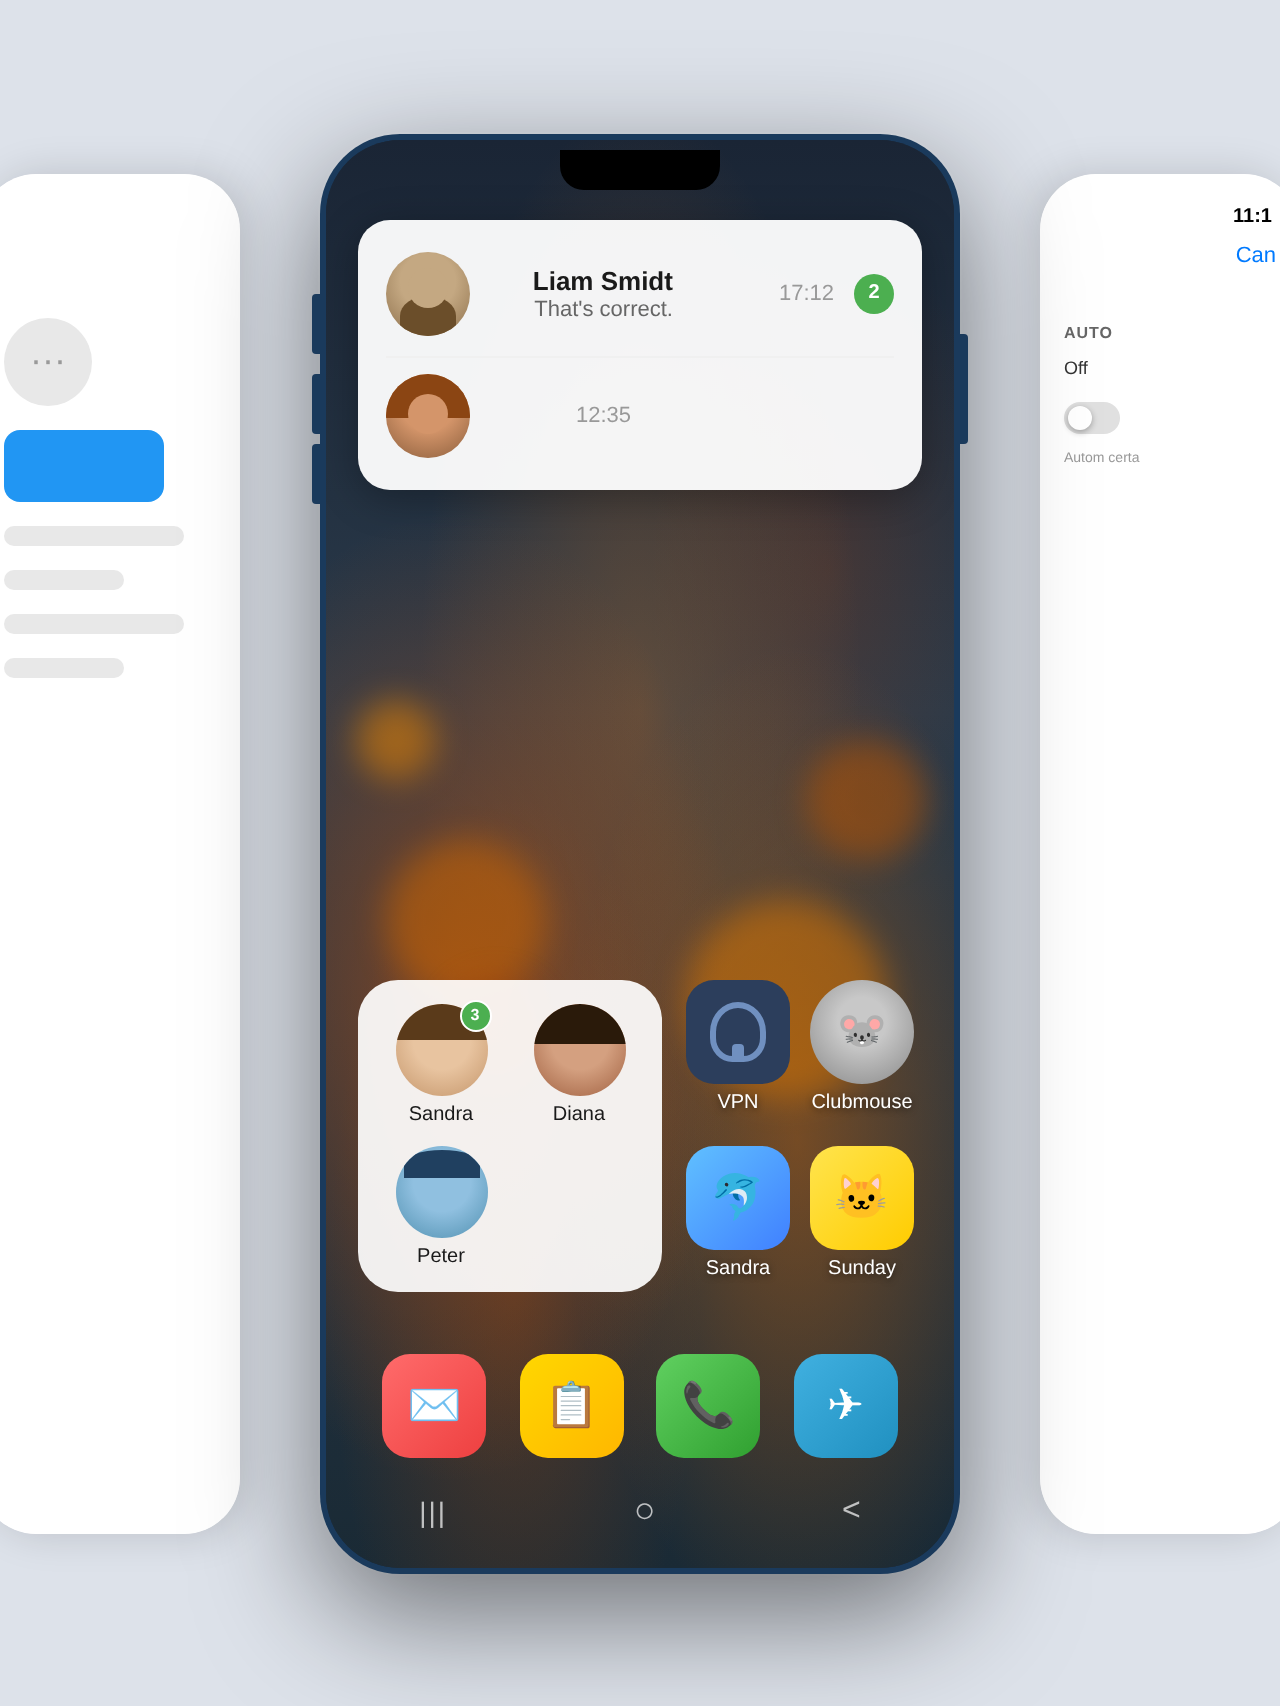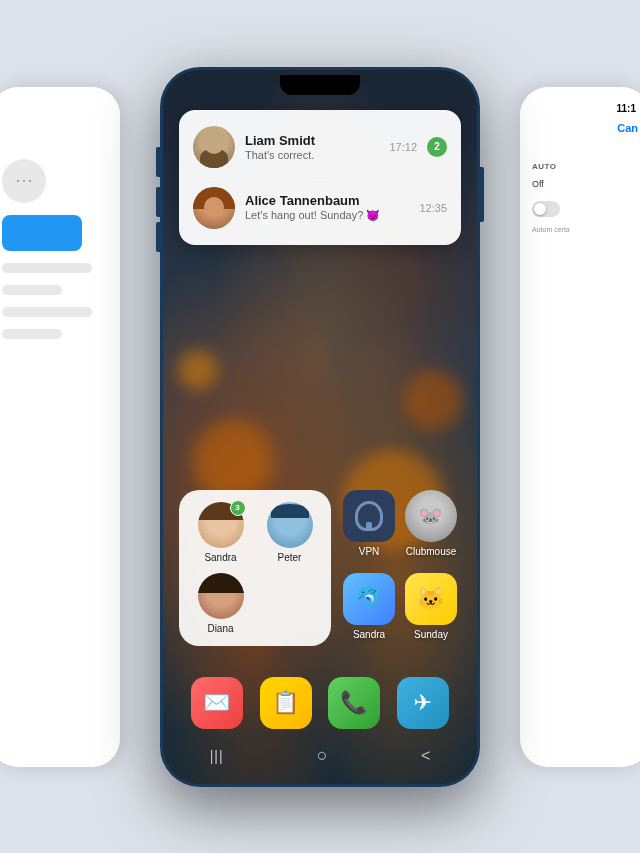--- a/index.html
+++ b/index.html
@@ -105,21 +105,21 @@
       gap: 8px;
     }
     .right-header {
       display: flex;
       justify-content: flex-end;
       padding-right: 4px;
     }
     .right-cancel-btn {
       color: #007AFF;
       font-size: 11px;
-      font-weight: 700;
+      font-weight: 400;
       padding-left: 48px;
     }
     .right-time {
       color: #000;
       font-size: 10px;
       font-weight: 600;
       text-align: right;
       padding-right: 6px;
     }
     .right-section-title {
@@ -255,20 +255,21 @@
     .notification-card {
       position: absolute;
       top: 40px;
       left: 16px;
       right: 16px;
       background: rgba(255,255,255,0.95);
       border-radius: 16px;
       padding: 12px 14px;
       z-index: 30;
       box-shadow: 0 4px 20px rgba(0,0,0,0.3);
+      text-align: right;
     }
 
     .notif-item {
       display: flex;
       align-items: center;
       gap: 10px;
       padding: 4px 0;
     }
     .notif-item + .notif-item {
       border-top: 1px solid #f0f0f0;
@@ -349,20 +350,21 @@
       color: #1a1a1a;
     }
     .notif-message {
       font-size: 11px;
       color: #666;
       margin-top: 1px;
     }
     .notif-time {
       font-size: 11px;
       color: #999;
+      margin-left: 43px;
     }
     .notif-badge {
       width: 20px;
       height: 20px;
       background: #4CAF50;
       border-radius: 50%;
       color: white;
       font-size: 10px;
       font-weight: 700;
       display: flex;
@@ -655,54 +657,50 @@
             <div class="notif-content">
               <div class="notif-name">Liam Smidt</div>
               <div class="notif-message">That's correct.</div>
             </div>
             <div class="notif-time">17:12</div>
             <div class="notif-badge">2</div>
           </div>
 
           <div class="notif-item">
             <div class="notif-avatar avatar-alice"></div>
-            <div class="notif-content">
-              <div class="notif-name">Alice Tannenbaum</div>
-              <div class="notif-message">Let's hang out! Sunday? 😈</div>
-            </div>
             <div class="notif-time">12:35</div>
           </div>
         </div>
 
         <div class="app-grid-container">
           <div class="app-grid-row">
 
             <div class="contacts-widget">
 
               <div class="contact-item">
                 <div style="position:relative;">
                   <div class="contact-avatar avatar-sandra"></div>
                   <div class="contact-badge">3</div>
                 </div>
                 <div class="contact-name">Sandra</div>
               </div>
 
 
               <div class="contact-item">
                 <div style="position:relative;">
+                  <div class="contact-avatar avatar-diana"></div>
+                </div>
+                <div class="contact-name">Diana</div>
+              </div>
+
+              <div class="contact-item">
+                <div style="position:relative;">
                   <div class="contact-avatar avatar-peter"></div>
                 </div>
                 <div class="contact-name">Peter</div>
-              </div>
-
-              <div class="contact-item">
-                <div style="position:relative;">
-                  <div class="contact-avatar avatar-diana"></div>
-                </div>
-                <div class="contact-name">Diana</div>
               </div>
             </div>
 
             <div class="apps-right">
 
               <div class="app-icon">
                 <div class="app-icon-img icon-vpn">
                   <div class="icon-vpn-shape"></div>
                 </div>
                 <div class="app-icon-label">VPN</div>

